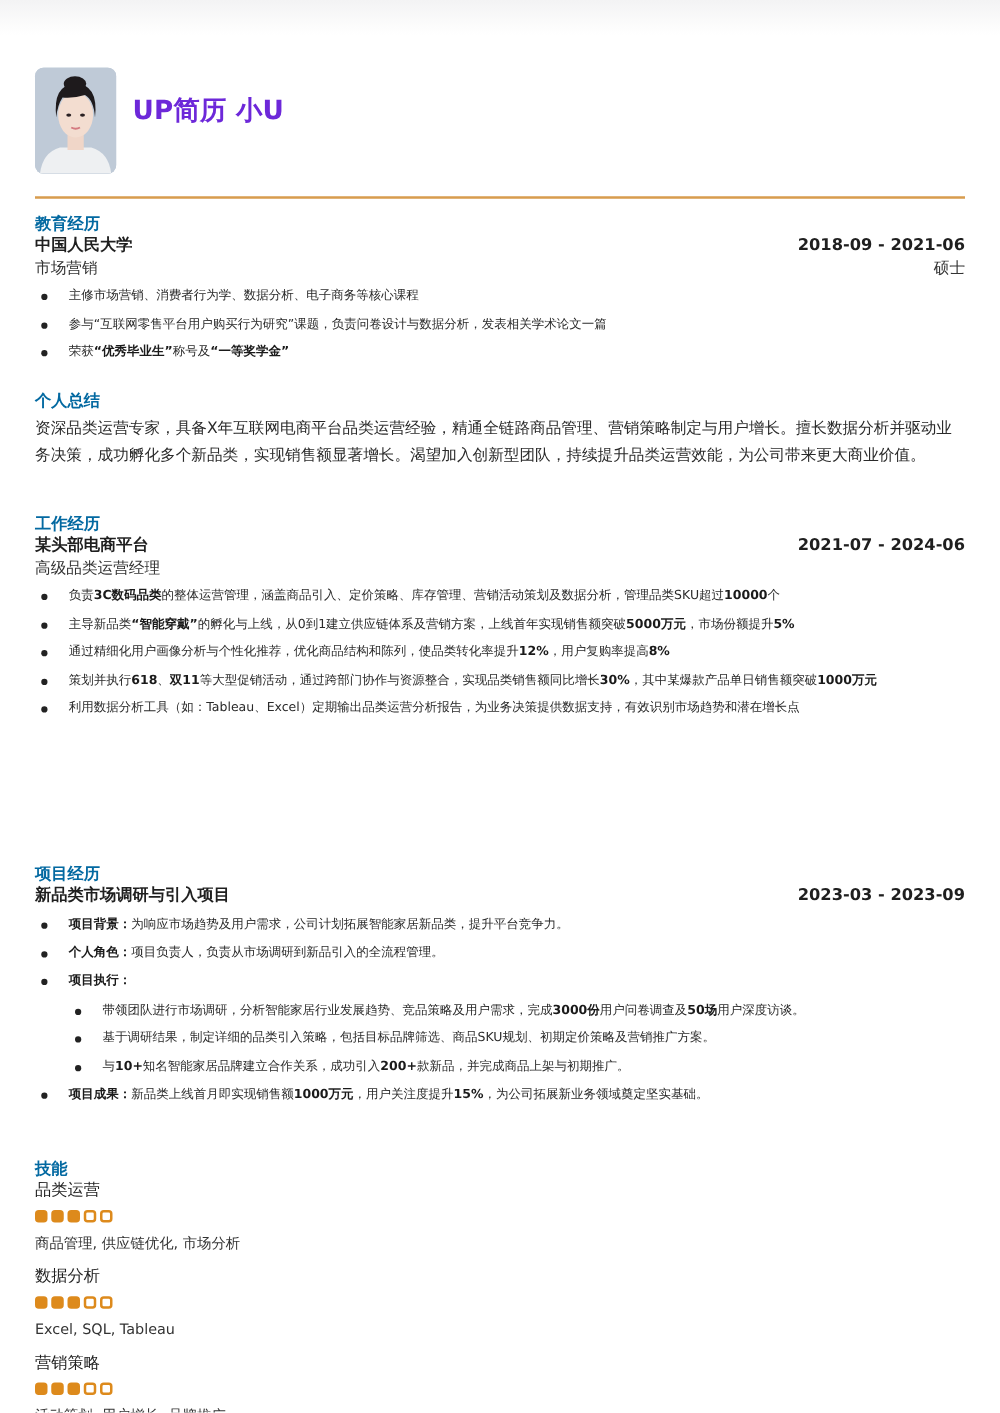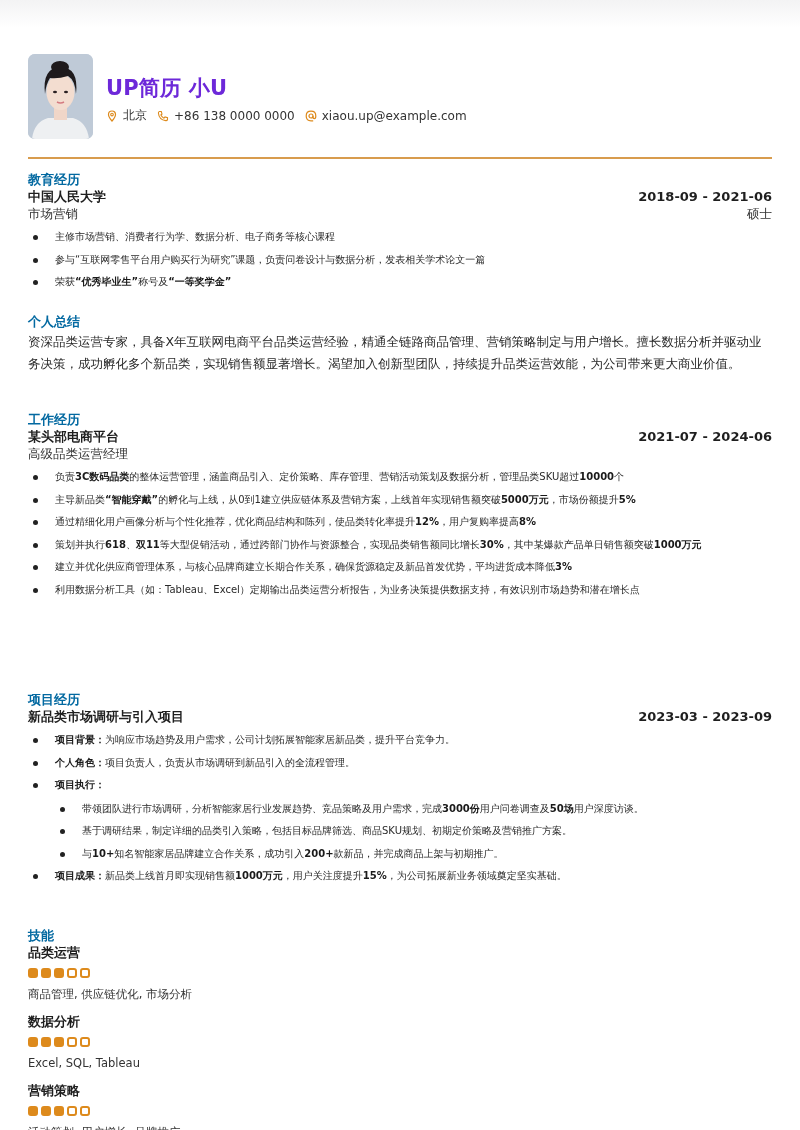--- a/index.html
+++ b/index.html
@@ -26,21 +26,21 @@
   .sub { font-size: 12.5px; color: #333; line-height: 17px; }
 
   ul.b { list-style: none; margin-top: 6px; }
   ul.b > li { position: relative; padding-left: 27px; font-size: 10px; line-height: 17.5px; color: #2a2a2a; margin-bottom: 5px; }
   ul.b > li::before { content: ""; position: absolute; left: 5px; top: 7px; width: 5px; height: 5px; border-radius: 50%; background: #222; }
   ul.b ul.b { margin-top: 6px; }
   b { font-weight: bold; color: #1a1a1a; }
 
   .summary { font-size: 12.5px; line-height: 22px; color: #2a2a2a; margin-top: 1px; }
 
-  .skill-name { font-weight: bold; font-size: 13px; color: #1f1f1f; line-height: 17px; }
+  .skill-name { font-weight: normal; font-size: 13px; color: #1f1f1f; line-height: 17px; }
   .dots { display: flex; margin-top: 7px; height: 11px; }
   .dot { width: 10px; height: 10px; border-radius: 3px; margin-right: 3px; border: 2px solid #dd8a1c; background: #fff; }
   .dot.on { background: #dd8a1c; }
   .skill-desc { font-size: 11.5px; color: #333; margin-top: 8px; line-height: 14px; }
 
   .abs { position: absolute; left: 0; width: 744px; }
 </style>
 </head>
 <body>
 
@@ -56,42 +56,20 @@
         <rect x="26" y="52" width="13" height="14" fill="#f0d6c8"></rect>
         <ellipse cx="32.5" cy="38" rx="14" ry="18" fill="#f3ddd0"></ellipse>
         <path d="M17 40 Q14 14 32 13 Q51 13 48 40 Q47 26 40 22 Q30 25 22 24 Q18 30 17 40 Z" fill="#1e1a1c"></path>
         <ellipse cx="32" cy="13" rx="9" ry="6" fill="#1e1a1c"></ellipse>
         <ellipse cx="27" cy="38" rx="2" ry="1.3" fill="#2a2022"></ellipse>
         <ellipse cx="38" cy="38" rx="2" ry="1.3" fill="#2a2022"></ellipse>
         <path d="M29 48 Q32.5 50 36 48" stroke="#d47a80" stroke-width="1.5" fill="none"></path>
       </svg>
     </div>
     <div class="name">UP简历 小U</div>
-    <div class="contacts">
-      <div class="contact">
-        <svg viewBox="0 0 12 12">
-          <path d="M6 1 C3.8 1 2.5 2.6 2.5 4.5 C2.5 7 6 11 6 11 C6 11 9.5 7 9.5 4.5 C9.5 2.6 8.2 1 6 1 Z" fill="none" stroke="#dd8a1c" stroke-width="1.2"></path>
-          <circle cx="6" cy="4.6" r="1.3" fill="none" stroke="#dd8a1c" stroke-width="1.1"></circle>
-        </svg>
-        <span>北京</span>
-      </div>
-      <div class="contact">
-        <svg viewBox="0 0 12 12">
-          <path d="M2.5 1.5 L4.3 1.5 L5 4 L3.9 5 Q5 7.3 7 8.2 L8 7 L10.5 7.7 L10.5 9.5 Q10.2 10.7 8.8 10.6 Q2 9.8 1.4 3 Q1.4 1.7 2.5 1.5 Z" fill="none" stroke="#dd8a1c" stroke-width="1.1"></path>
-        </svg>
-        <span>+86 138 0000 0000</span>
-      </div>
-      <div class="contact">
-        <svg viewBox="0 0 12 12">
-          <circle cx="6" cy="6" r="2" fill="none" stroke="#dd8a1c" stroke-width="1.2"></circle>
-          <path d="M8 6 L8 7 Q8 8.6 9.4 8.6 Q10.8 8.6 10.8 6 Q10.8 1.2 6 1.2 Q1.2 1.2 1.2 6 Q1.2 10.8 6 10.8 L8.2 10.8" fill="none" stroke="#dd8a1c" stroke-width="1.2"></path>
-        </svg>
-        <span>xiaou.up@example.com</span>
-      </div>
-    </div>
   </div>
 
   <div class="divider"></div>
 
   <div class="abs" style="top:171px;">
     <div class="section-title">教育经历</div>
     <div class="row">
       <span class="org">中国人民大学</span>
       <span class="date">2018-09 - 2021-06</span>
     </div>
@@ -116,21 +94,20 @@
     <div class="row">
       <span class="org">某头部电商平台</span>
       <span class="date">2021-07 - 2024-06</span>
     </div>
     <div class="sub">高级品类运营经理</div>
     <ul class="b">
         <li><span>负责</span><b>3C数码品类</b><span>的整体运营管理，涵盖商品引入、定价策略、库存管理、营销活动策划及数据分析，管理品类SKU超过</span><b>10000</b><span>个</span></li>
         <li><span>主导新品类</span><b>“智能穿戴”</b><span>的孵化与上线，从0到1建立供应链体系及营销方案，上线首年实现销售额突破</span><b>5000万元</b><span>，市场份额提升</span><b>5%</b></li>
         <li><span>通过精细化用户画像分析与个性化推荐，优化商品结构和陈列，使品类转化率提升</span><b>12%</b><span>，用户复购率提高</span><b>8%</b></li>
         <li><span>策划并执行</span><b>618</b><span>、</span><b>双11</b><span>等大型促销活动，通过跨部门协作与资源整合，实现品类销售额同比增长</span><b>30%</b><span>，其中某爆款产品单日销售额突破</span><b>1000万元</b></li>
-        <li><span>建立并优化供应商管理体系，与核心品牌商建立长期合作关系，确保货源稳定及新品首发优势，平均进货成本降低</span><b>3%</b></li>
         <li><span>利用数据分析工具（如：Tableau、Excel）定期输出品类运营分析报告，为业务决策提供数据支持，有效识别市场趋势和潜在增长点</span></li>
       </ul>
   </div>
 
   <div class="abs" style="top:691px;">
     <div class="section-title">项目经历</div>
     <div class="row">
       <span class="org">新品类市场调研与引入项目</span>
       <span class="date">2023-03 - 2023-09</span>
     </div>

